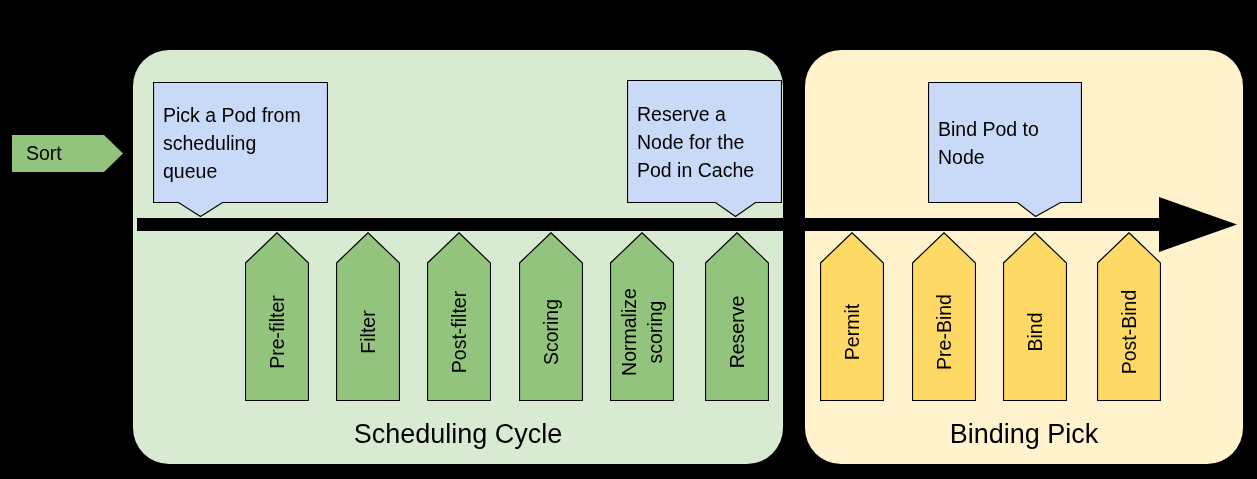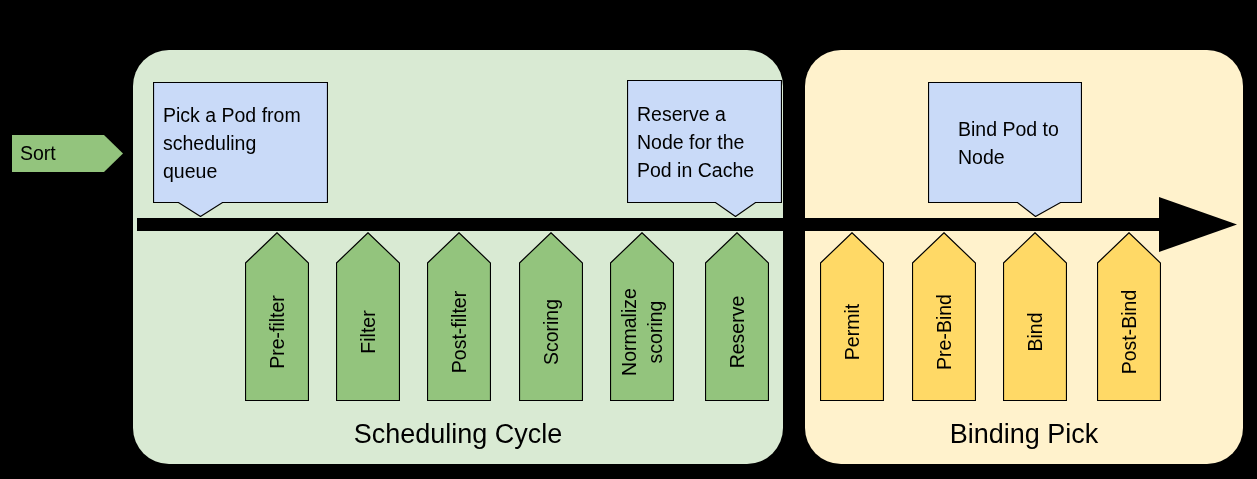--- a/index.html
+++ b/index.html
@@ -33,21 +33,21 @@
   .scheduling-title { left: 133px; width: 650px; }
   .binding-title    { left: 805px; width: 438px; }
 
   .sort-arrow {
     position: absolute;
     left: 12px; top: 135px;
     width: 111px; height: 37px;
     background: #93c47d;
     clip-path: polygon(0 0, 92px 0, 100% 50%, 92px 100%, 0 100%);
     line-height: 37px;
-    padding-left: 8px;
+    padding-left: 14px;
     box-sizing: border-box;
     font-size: 19.5px;
     z-index: 2;
   }
 
   .timeline-bar {
     position: absolute;
     left: 137px; top: 218px;
     width: 1026px; height: 13px;
     background: #000000;
@@ -97,21 +97,21 @@
     justify-content: center;
     font-size: 19.5px;
     line-height: 28px;
     white-space: pre-line;
   }
   .co1 { left: 153px; top: 82px;  width: 175px; height: 135px; }
   .co1 .callout-text { height: 121px; }
   .co2 { left: 627px; top: 80px;  width: 155px; height: 137px; }
   .co2 .callout-text { height: 123px; }
   .co3 { left: 928px; top: 82px;  width: 154px; height: 135px; }
-  .co3 .callout-text { height: 121px; margin-left: 20px; }
+  .co3 .callout-text { height: 121px; }
 </style>
 </head>
 <body>
 
 <div class="cycle-box scheduling-box"></div>
 <div class="cycle-box binding-box"></div>
 
 <div class="sort-arrow">
   <span>Sort</span>
 </div>

